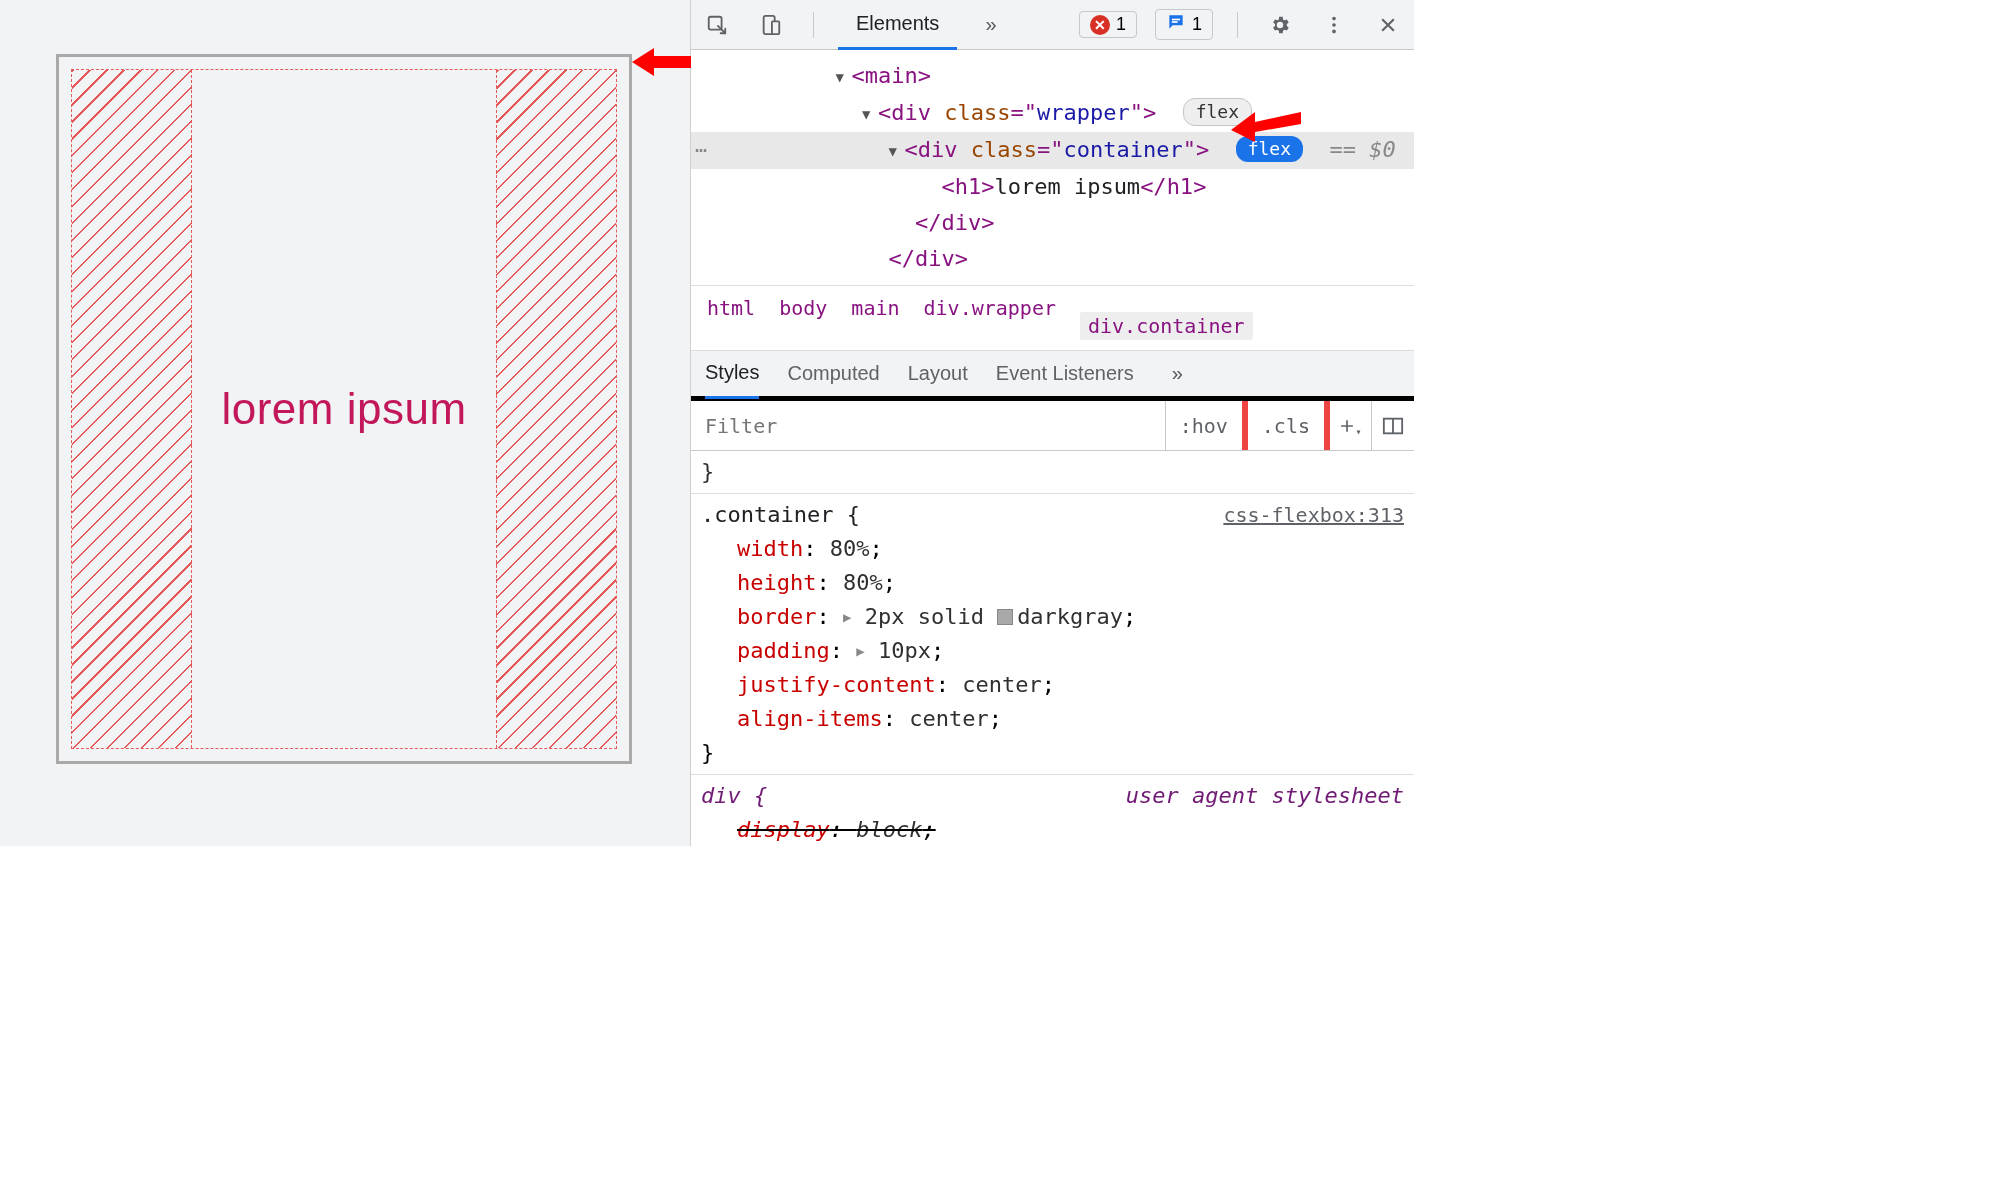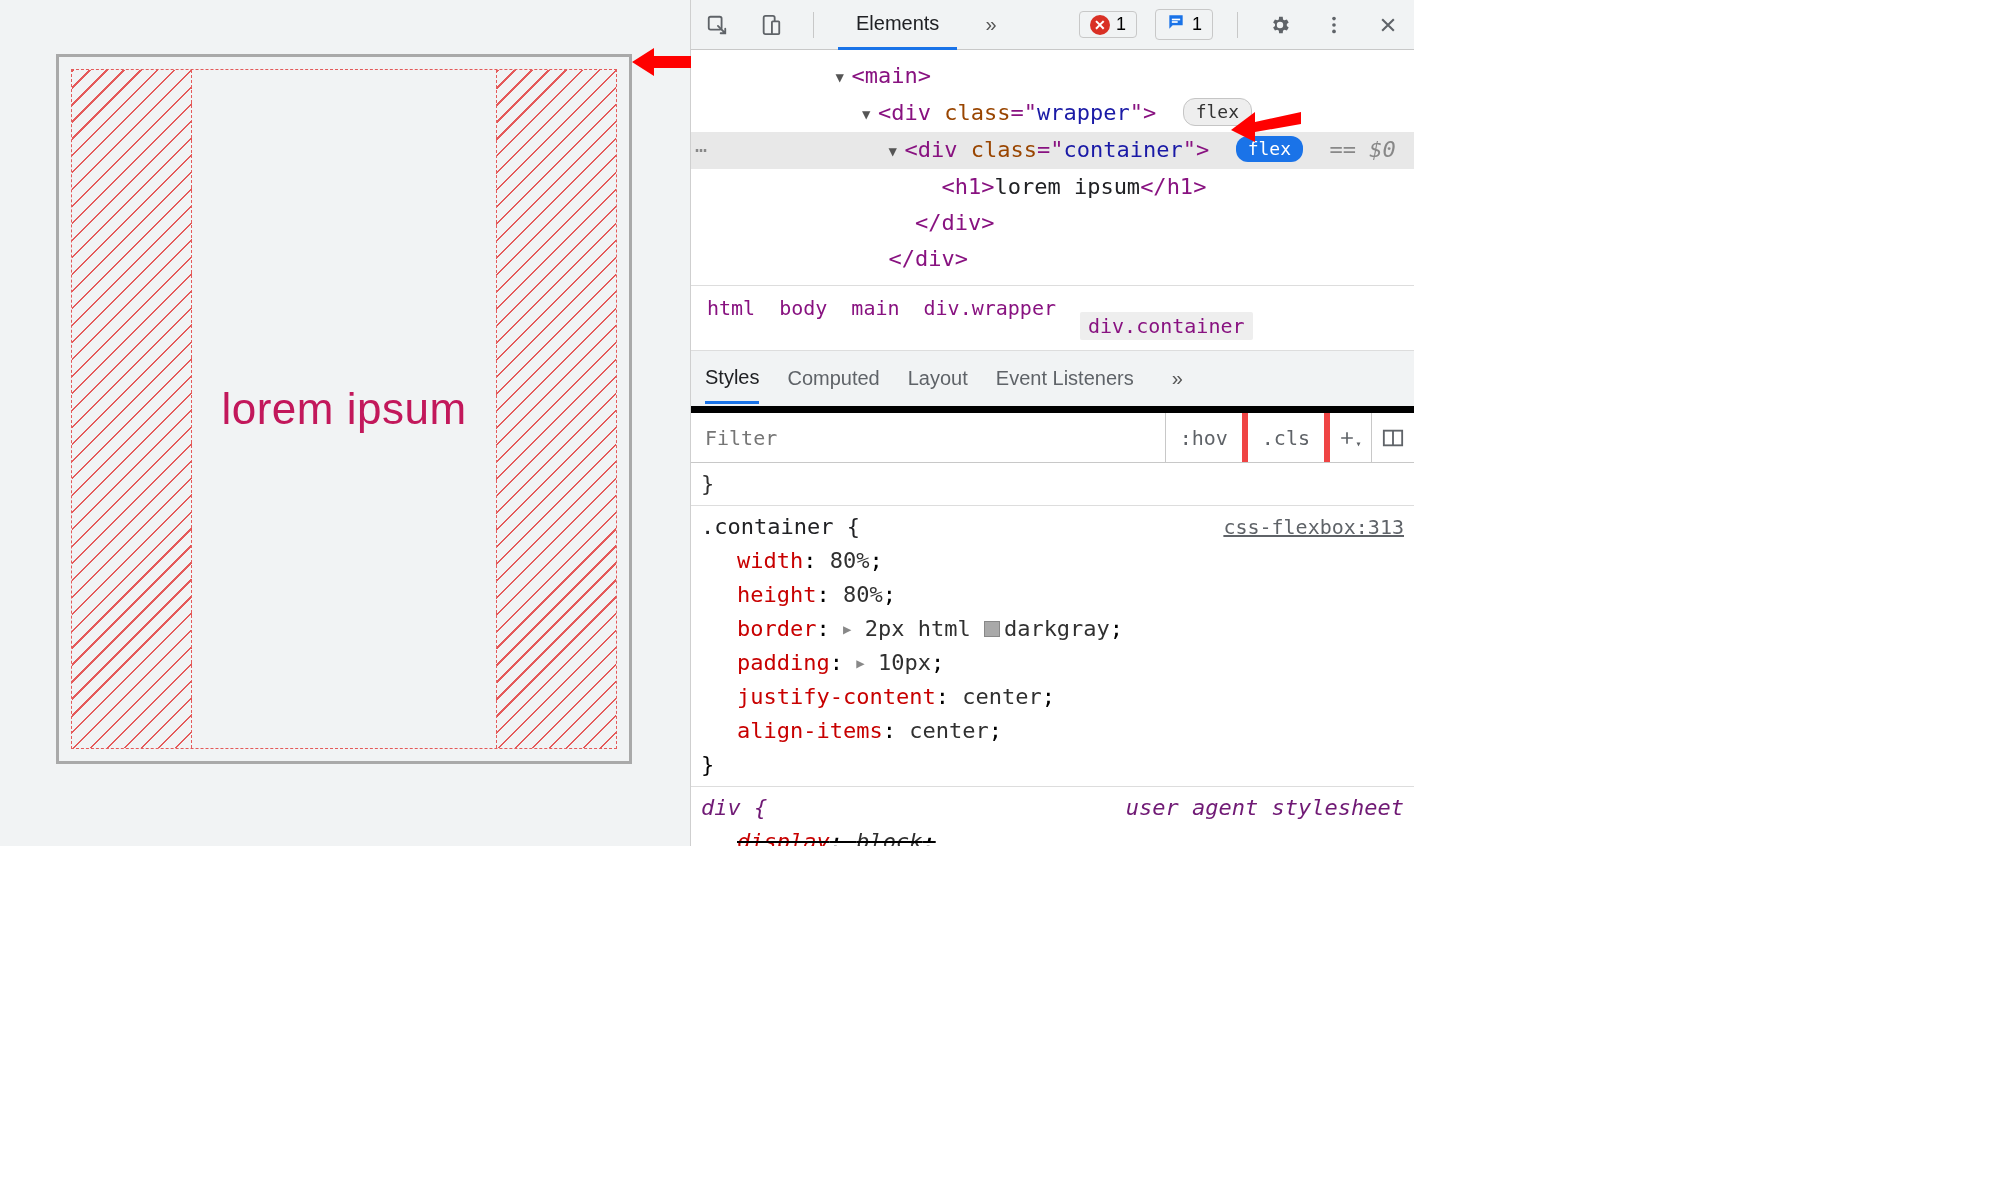--- a/index.html
+++ b/index.html
@@ -61,21 +61,21 @@
   .flex-pill.grey { background:#eeeeee; color:#333; border:1px solid #c5c5c5; font-family:Menlo,monospace; }
   .flex-pill.blue { background:#1a73e8; color:#fff; font-family:Menlo,monospace; }
   .dots { position:absolute; left:4px; color:#888; font-size:20px; }
 
   
   .crumbs { border-top:1px solid #ddd; border-bottom:1px solid #ddd; background:#fff; display:flex; gap:24px; padding:10px 16px; font-size:20px; }
   .crumb { color:#881280; }
   .crumb.sel { background:#eeeeee; padding:2px 8px; border-radius:2px;margin-top:16px; }
 
   
-  .stabs { display:flex; align-items:center; gap:28px; border-bottom:7px solid #000000; background:#f1f3f4; padding:0 14px; height:62px; font-family:-apple-system, Arial, sans-serif; font-size:20px; color:#5f6368; }
+  .stabs { display:flex; align-items:center; gap:28px; border-bottom:5px solid #000000; background:#f1f3f4; padding:0 14px; height:50px; font-family:-apple-system, Arial, sans-serif; font-size:20px; color:#5f6368; }
   .stab.active { color:#202124; border-bottom:3px solid #1a73e8; height:50px; display:flex; align-items:center; }
   .stab { height:50px; display:flex; align-items:center; }
 
   
   .frow { display:flex; align-items:center; border-bottom:1px solid #c8c8c8; height:50px; background:#fff; }
   .filter-input { flex:1; border:none; border-right:1px solid #c8c8c8; height:100%; padding:4px 14px; font-size:20px; font-family:Menlo,monospace; color:#888; outline:none; }
   .frow-btn { padding:16px 14px; font-family:Menlo,monospace; font-size:20px; color:#5f6368; border-right:6px solid #ef4444; height:100%; display:flex; align-items:center; }
   .frow-icn { width:42px; display:flex; align-items:center; justify-content:center; color:#5f6368; height:100%; border-right:1px solid #c8c8c8; font-size:22px; }
   .frow-icn:last-child { border-right:none; }
 
@@ -228,21 +228,21 @@
       <div class="brace" style="color:#303030;">}</div>
 
       <div style="border-top:1px solid #ddd;margin:4px -10px;"></div>
 
       <div class="rule-head">
         <span class="rule-sel">.container {</span>
         <span class="rule-src">css-flexbox:313</span>
       </div>
       <div class="decl"><span class="prop">width</span>: <span class="val">80%</span>;</div>
       <div class="decl"><span class="prop">height</span>: <span class="val">80%</span>;</div>
-      <div class="decl"><span class="prop">border</span>: <span class="tri">▶</span> <span class="val">2px html </span><span class="swatch"></span><span class="val">darkgray</span>;</div>
+      <div class="decl"><span class="prop">border</span>: <span class="tri">▶</span> <span class="val">2px solid </span><span class="swatch"></span><span class="val">darkgray</span>;</div>
       <div class="decl"><span class="prop">padding</span>: <span class="tri">▶</span> <span class="val">10px</span>;</div>
       <div class="decl"><span class="prop">justify-content</span>: <span class="val">center</span>;</div>
       <div class="decl"><span class="prop">align-items</span>: <span class="val">center</span>;</div>
       <div class="brace">}</div>
 
       <div style="border-top:1px solid #ddd;margin:4px -10px;"></div>
 
       <div class="ua-head">
         <span>div {</span>
         <span>user agent stylesheet</span>

